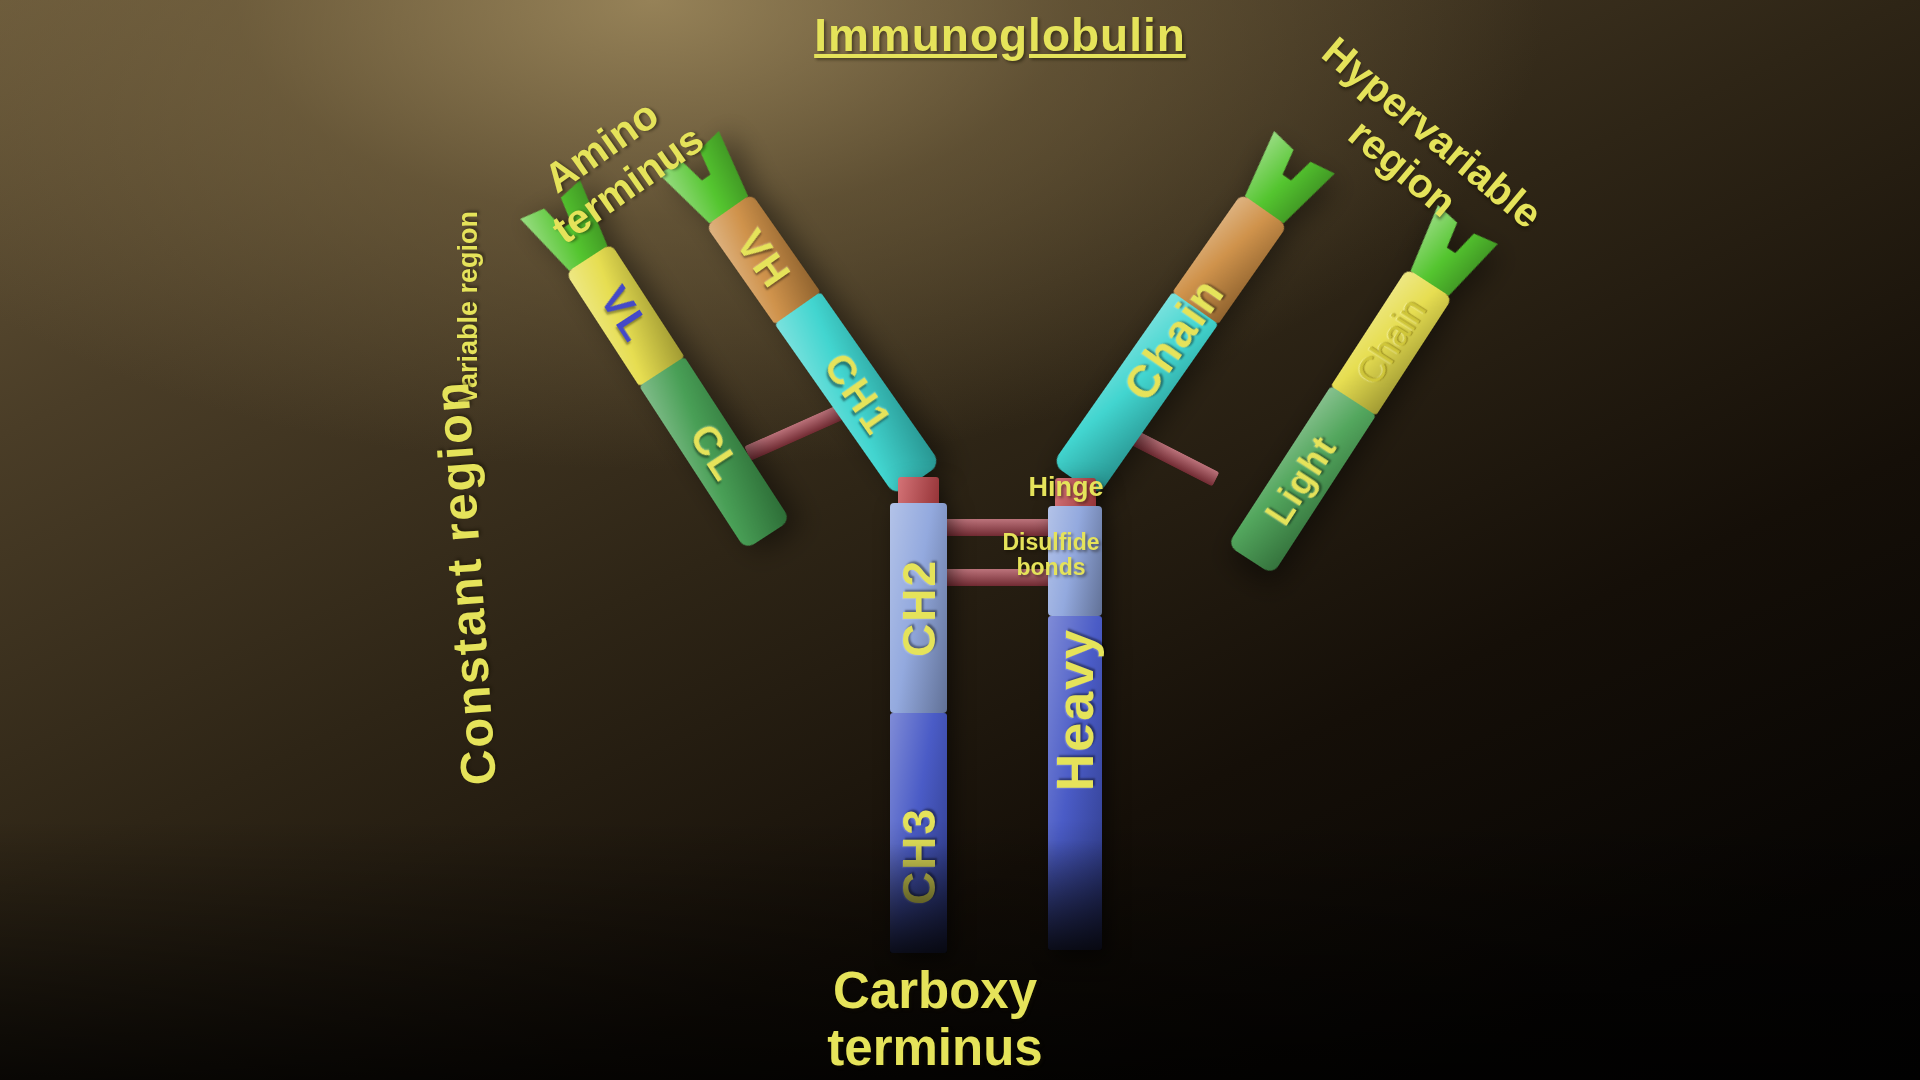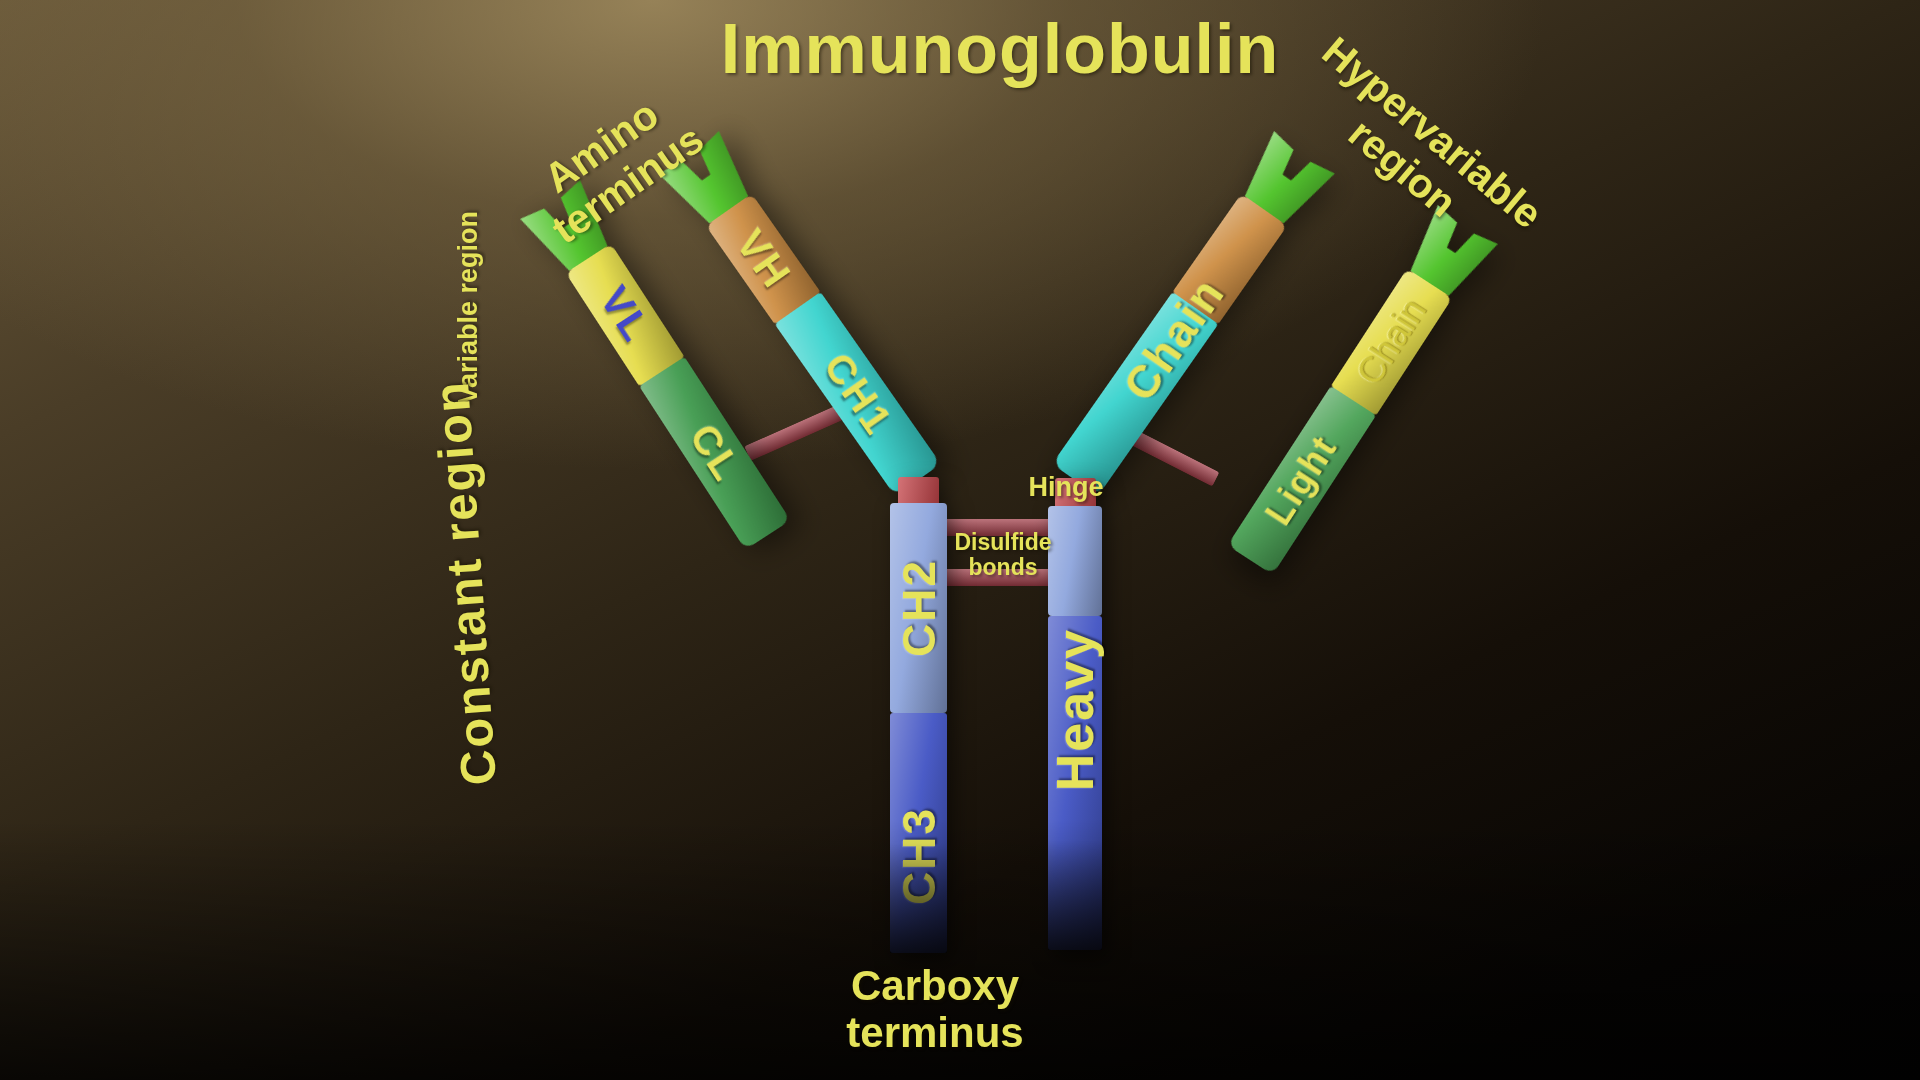--- a/index.html
+++ b/index.html
@@ -12,26 +12,26 @@
   }
   .stage::after {
     content:""; position:absolute; left:0; right:0; bottom:0; height:260px; z-index:8;
     background:linear-gradient(to bottom, rgba(0,0,0,0) 0%, rgba(0,0,0,0.45) 60%, rgba(0,0,0,0.75) 100%);
     pointer-events:none;
   }
   .yellow { color:var(--label-yellow,#e5e35a); }
   .ann { position:absolute; font-weight:700; text-align:center; z-index:10;
          text-shadow:2px 2px 3px rgba(20,15,0,0.45); }
 
-  .title { left:700px; top:10px; width:600px; font-size:70px; line-height:1.12; letter-spacing:1px; }
+  .title { left:700px; top:10px; width:600px; font-size:46px; line-height:1.12; letter-spacing:1px;text-decoration:underline; }
   .amino { left:455px; top:120px; width:320px; font-size:41px; line-height:1.12; transform:rotate(-35deg); }
   .hyper { left:1242px; top:105px; width:350px; font-size:41px; line-height:1.12; transform:rotate(40deg); }
-  .carboxy { left:780px; top:962px; width:310px; font-size:42px; line-height:1.12; z-index:20; }
+  .carboxy { left:780px; top:962px; width:310px; font-size:51px; line-height:1.12; z-index:20; }
   .hinge-label { left:1004px; top:472px; width:124px; font-size:27px; z-index:12; }
-  .disulfide-label { left:938px; top:530px; width:130px; font-size:23px; line-height:1.1; z-index:12; }
+  .disulfide-label { left:986px; top:530px; width:130px; font-size:23px; line-height:1.1; z-index:12; }
 
   .variable { left:440px; top:198px; width:56px; height:220px; font-size:27px; display:flex; align-items:center; justify-content:center; }
   .constant { left:428px; top:352px; width:74px; height:462px; font-size:49px; display:flex; align-items:center; justify-content:center; transform:rotate(-4deg); letter-spacing:2px; }
 
   
   .vup { writing-mode:vertical-rl; text-orientation:mixed; transform:rotate(180deg); }
   
   .vdown { writing-mode:vertical-rl; text-orientation:mixed; }
 
   

